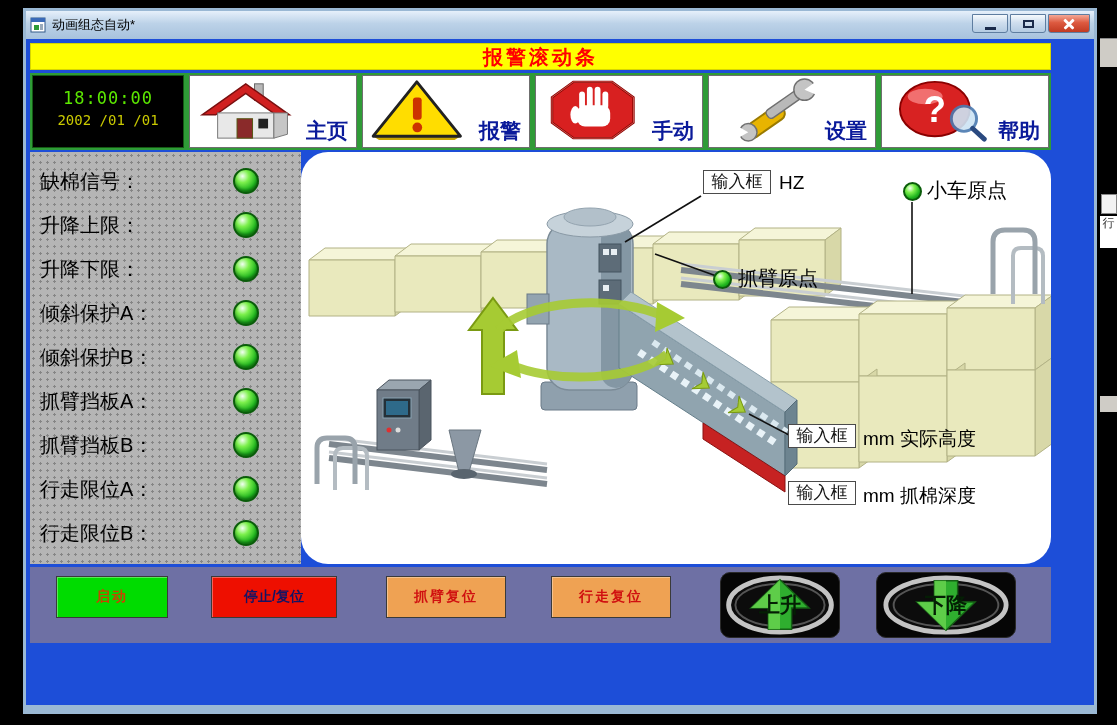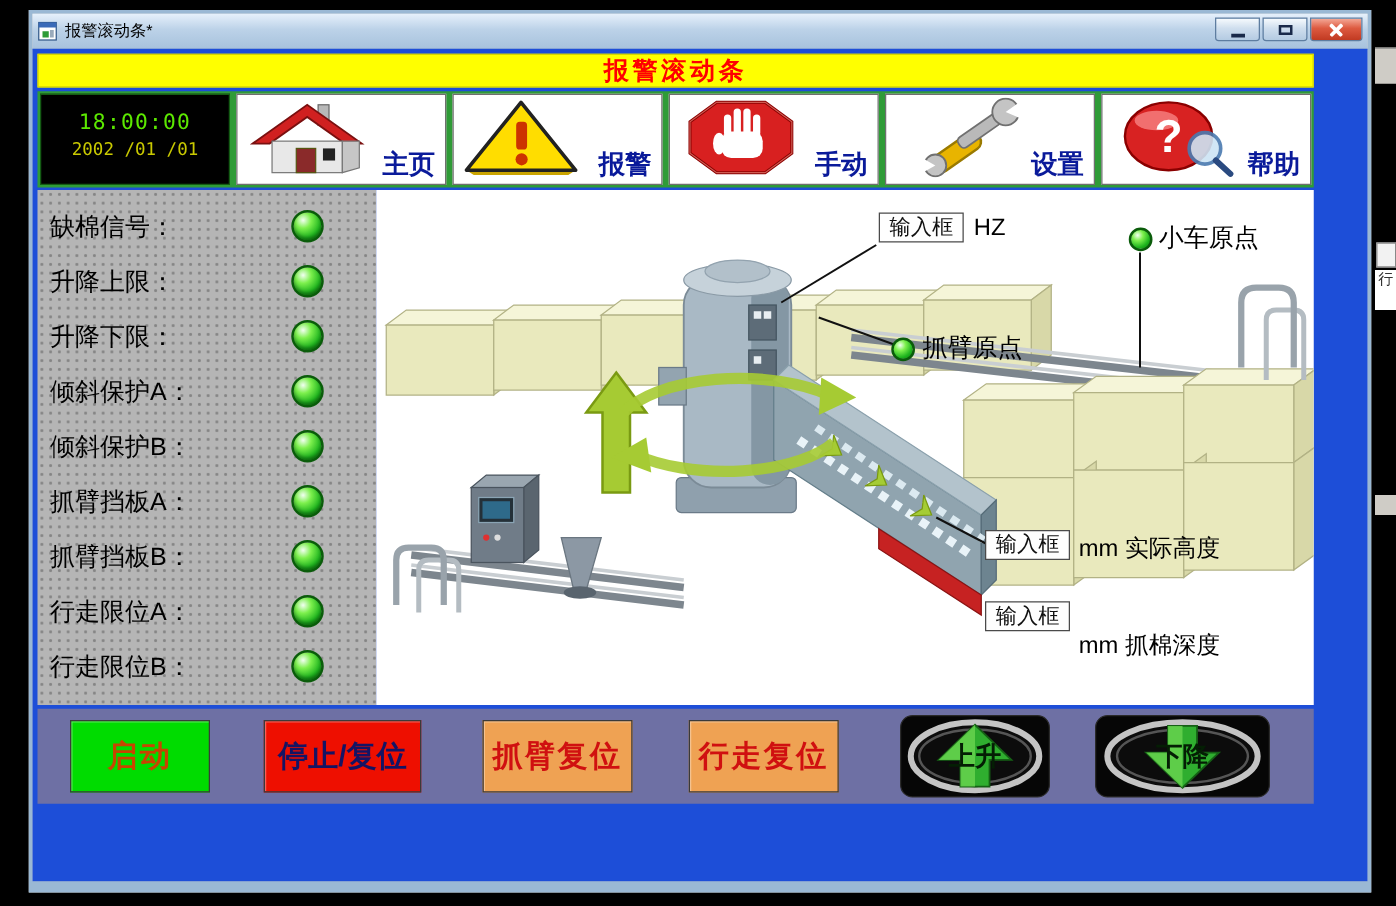--- a/index.html
+++ b/index.html
@@ -63,48 +63,48 @@
     background-image:radial-gradient(circle,#858585 1px,rgba(0,0,0,0) 1.3px);
     background-size:7px 7px;
   }
   .status-row{height:44px;display:flex;align-items:center;justify-content:space-between;padding:0 42px 0 10px;gap:35px;}
   .status-label{font-size:20px;color:#000;}
   .led{
     width:22px;height:22px;border-radius:50%;flex:none;
     background:radial-gradient(circle at 34% 28%,#f2fff2 0%,#7df04d 30%,#1eb41e 66%,#0b720b 100%);
     border:2px solid #0a5c0a;box-shadow:inset 0 -2px 3px rgba(0,0,0,.35);box-sizing:content-box;
   }
-  .diagram{flex:1;background:#fff;position:relative;overflow:hidden;}
+  .diagram{flex:1;background:#fff;position:relative;overflow:hidden;border-radius:27px;}
   .diagram svg.machine{position:absolute;left:0;top:0;}
   .dg-input{
     position:absolute;width:68px;height:24px;border:1px solid #4a4a4a;background:#fefefe;
     font-size:17px;color:#111;text-align:center;line-height:22px;box-sizing:border-box;
   }
   #freq-input{left:402px;top:18px;}
   #height-input{left:487px;top:272px;}
   #depth-input{left:487px;top:329px;}
   .dg-unit{position:absolute;font-size:19px;color:#000;white-space:nowrap;}
   #freq-unit{left:478px;top:20px;}
   #height-unit{left:562px;top:274px;}
-  #depth-unit{left:562px;top:331px;margin-top:20px;}
+  #depth-unit{left:562px;top:331px;}
   .dg-led{
     position:absolute;width:15px;height:15px;border-radius:50%;
     background:radial-gradient(circle at 34% 28%,#f2fff2 0%,#7df04d 30%,#1eb41e 66%,#0b720b 100%);
     border:2px solid #0a5c0a;box-sizing:content-box;
   }
   #cart-led{left:602px;top:30px;}
   #arm-led{left:412px;top:118px;}
   .dg-label{position:absolute;font-size:20px;color:#000;white-space:nowrap;}
   #cart-label{left:626px;top:25px;}
   #arm-label{left:437px;top:113px;}
   
   .bottombar{margin-top:3px;height:76px;background:#6e70a4;position:relative;}
   .ctl-btn{
-    position:absolute;top:9px;height:58px;border:1px solid #3a3a3a;cursor:pointer;
-    font-family:"Liberation Sans",sans-serif;font-size:24px;font-weight:bold;letter-spacing:2px;
+    position:absolute;top:9px;height:42px;border:1px solid #3a3a3a;cursor:pointer;
+    font-family:"Liberation Sans",sans-serif;font-size:14px;font-weight:bold;letter-spacing:2px;
     display:flex;align-items:center;justify-content:center;
     box-shadow:inset 1px 1px 0 rgba(255,255,255,.35);
   }
   #btn-start{left:26px;width:112px;background:#00dc00;color:#c84400;}
   #btn-stop{left:181px;width:126px;background:#ee0f00;color:#141464;letter-spacing:0;}
   #btn-armreset{left:356px;width:120px;background:#efa253;color:#d01010;}
   #btn-travelreset{left:521px;width:120px;background:#efa253;color:#d01010;}
   .btn3d{position:absolute;top:5px;height:66px;background:#060606;border-radius:10px;border:1px solid #2a2a2a;cursor:pointer;box-sizing:border-box;padding-left:23px;}
   #btn-up{left:690px;width:120px;}
   #btn-down{left:846px;width:140px;}
@@ -122,21 +122,21 @@
 
 <div class="window">
 
   <div class="titlebar">
     <svg width="16" height="16" viewBox="0 0 16 16">
       <rect x="1" y="1" width="14" height="14" fill="#ffffff" stroke="#335a8a"></rect>
       <rect x="1" y="1" width="14" height="4" fill="#3a6ab8"></rect>
       <rect x="4" y="8" width="5" height="5" fill="#2e9b37"></rect>
       <rect x="10" y="7" width="3" height="6" fill="#99aabb"></rect>
     </svg>
-    <span class="title">报警滚动条*</span>
+    <span class="title">动画组态自动*</span>
     <div class="win-controls">
       <div class="win-btn">
           <span class="glyph-min"></span>
         </div>
       <div class="win-btn">
           <span class="glyph-max"></span>
         </div>
       <div class="win-btn close">
           <span class="glyph-close"></span>
         </div>

